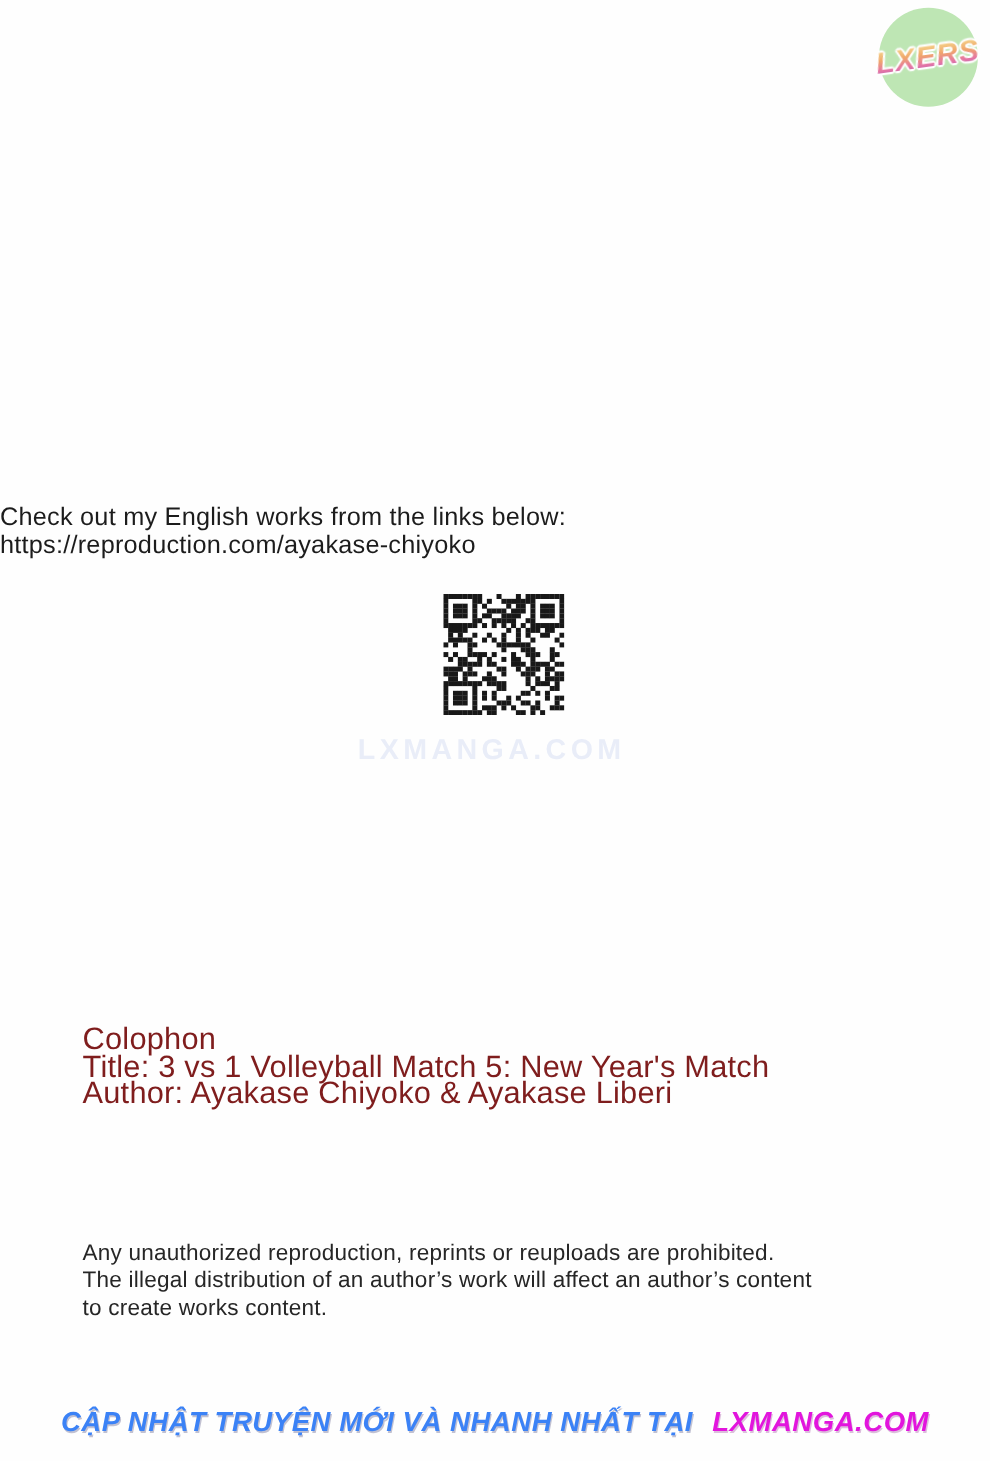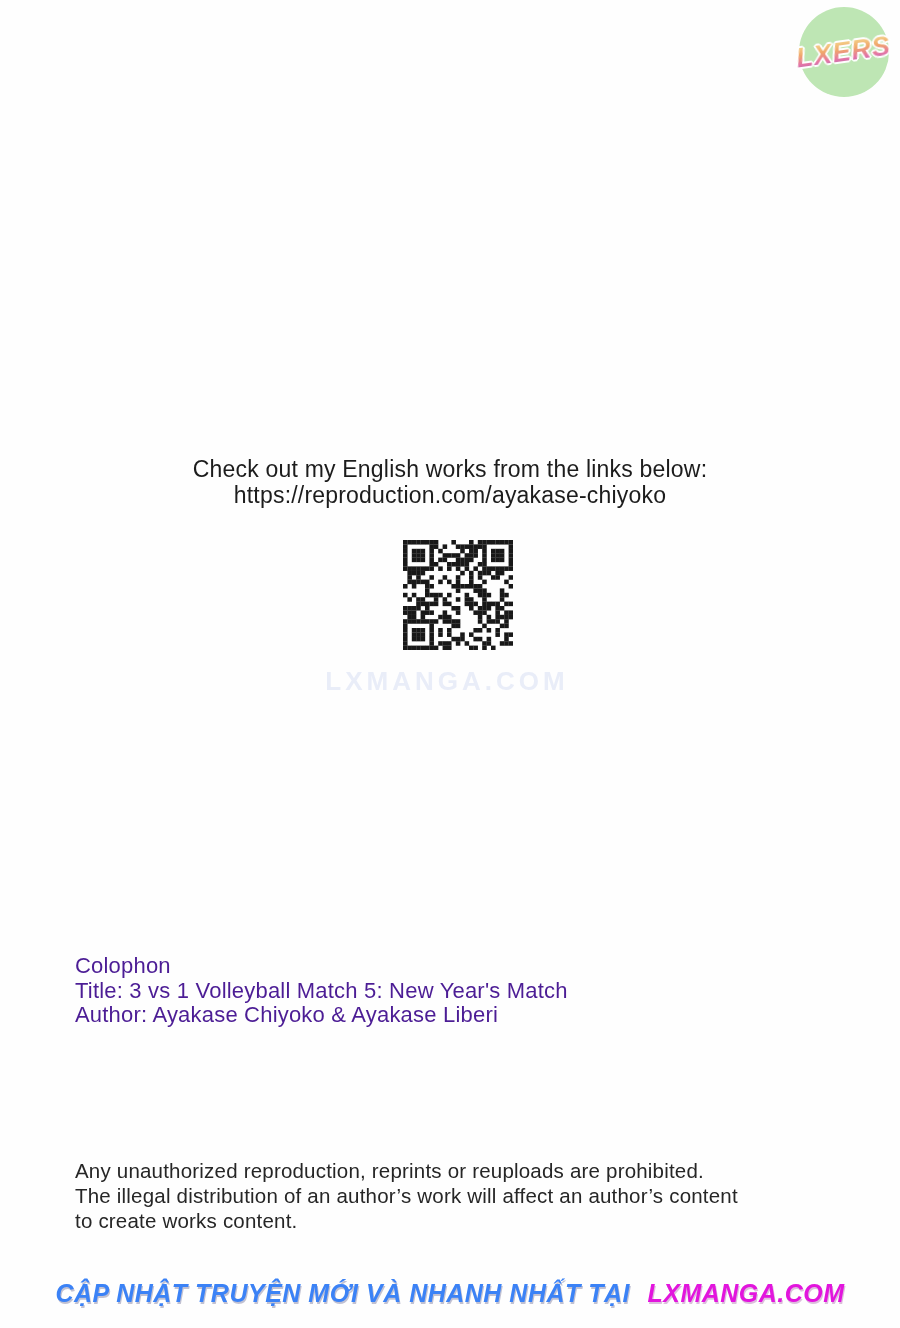--- a/index.html
+++ b/index.html
@@ -35,21 +35,21 @@
     text-shadow: none;
     filter: drop-shadow(1px 1px 0 #ffffff) drop-shadow(-1px -1px 0 #ffffff)
             drop-shadow(1px -1px 0 #ffffff) drop-shadow(-1px 1px 0 #ffffff);
   }
 
   
   .intro {
     position: absolute;
     left: 0; top: 457px;
     width: 900px;
-    text-align: center;
+    text-align: left;
     font-size: 23px;
     line-height: 25.5px;
     color: #1c1c1c;
     letter-spacing: 0.2px;
   }
   .intro .url { cursor: pointer; }
 
   
   .qr {
     position: absolute;
@@ -66,32 +66,32 @@
     text-align: center;
     font-weight: bold;
     font-size: 26px;
     letter-spacing: 4px;
     color: #e9edf8;
   }
 
   
   .colophon {
     position: absolute;
-    left: 75px; top: 954px;
-    font-size: 22px;
+    left: 75px; top: 933px;
+    font-size: 28px;
     line-height: 24.6px;
-    color: #4c1d95;
+    color: #7f1d1d;
     letter-spacing: 0.2px;
     white-space: nowrap;
   }
 
   
   .warning {
     position: absolute;
-    left: 75px; top: 1158px;
+    left: 75px; top: 1126px;
     font-size: 20.5px;
     line-height: 25px;
     color: #262626;
     letter-spacing: 0.2px;
     white-space: nowrap;
   }
 
   
   .footer {
     position: absolute;

